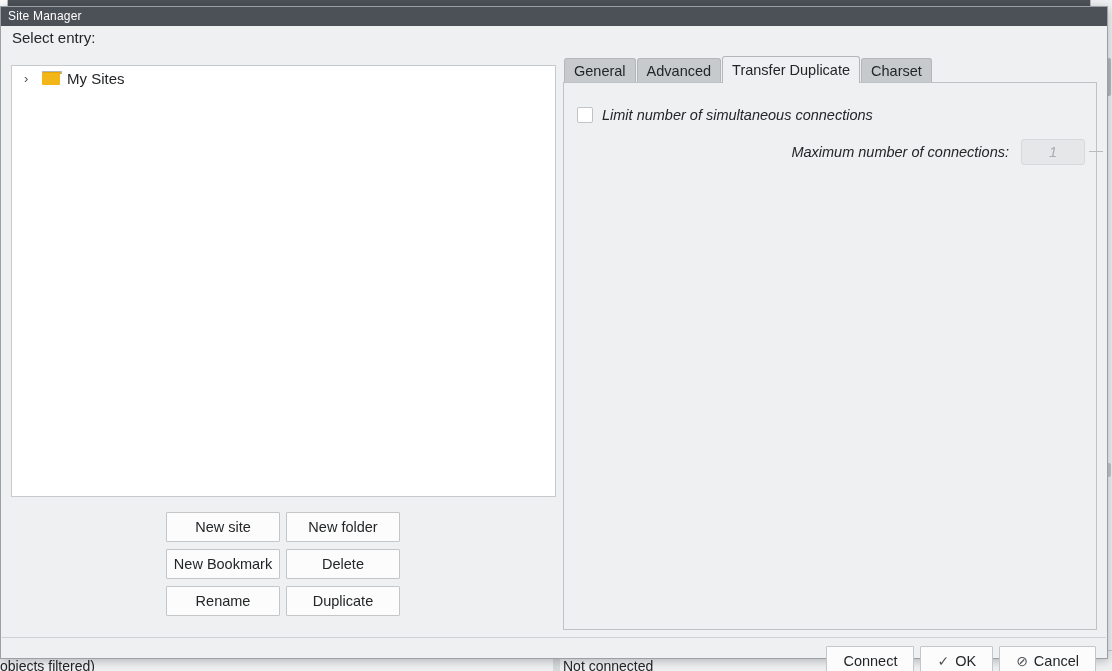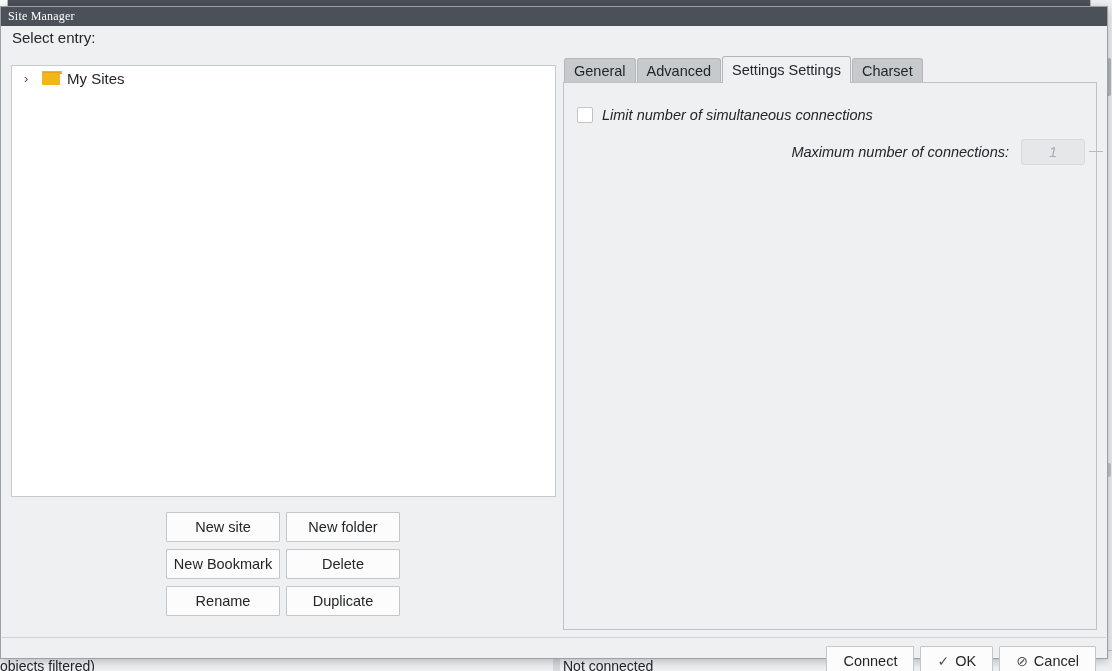--- a/index.html
+++ b/index.html
@@ -120,21 +120,21 @@
     height: 653px;
     background: #eff0f1;
     border: 1px solid #9aa0a5;
     box-sizing: border-box;
     box-shadow: 0 2px 9px rgba(0,0,0,0.25);
   }
   #titlebar {
     height: 19px;
     background: #4b5157;
     color: #ffffff;
-    font-family: Liberation Serif, serif;
+    font-family: Liberation Sans, sans-serif;
     font-size: 12px;
     line-height: 19px;
     padding-left: 7px;
     letter-spacing: 0.2px;
     box-sizing: border-box;
     user-select: none;
   }
   #dialog-body {
     position: relative;
     height: 632px;
@@ -382,21 +382,21 @@
       <button class="btn">New folder</button>
       <button class="btn">New Bookmark</button>
       <button class="btn">Delete</button>
       <button class="btn">Rename</button>
       <button class="btn">Duplicate</button>
     </div>
 
     <div id="tab-strip">
       <div class="tab">General</div>
       <div class="tab">Advanced</div>
-      <div class="tab active">Settings Settings</div>
+      <div class="tab active">Transfer Duplicate</div>
       <div class="tab">Charset</div>
     </div>
 
     <div id="tab-panel">
 
       <div id="limit-row">
         <span class="checkbox"></span>
         <span class="cb-label">Limit number of simultaneous connections</span>
       </div>
 

